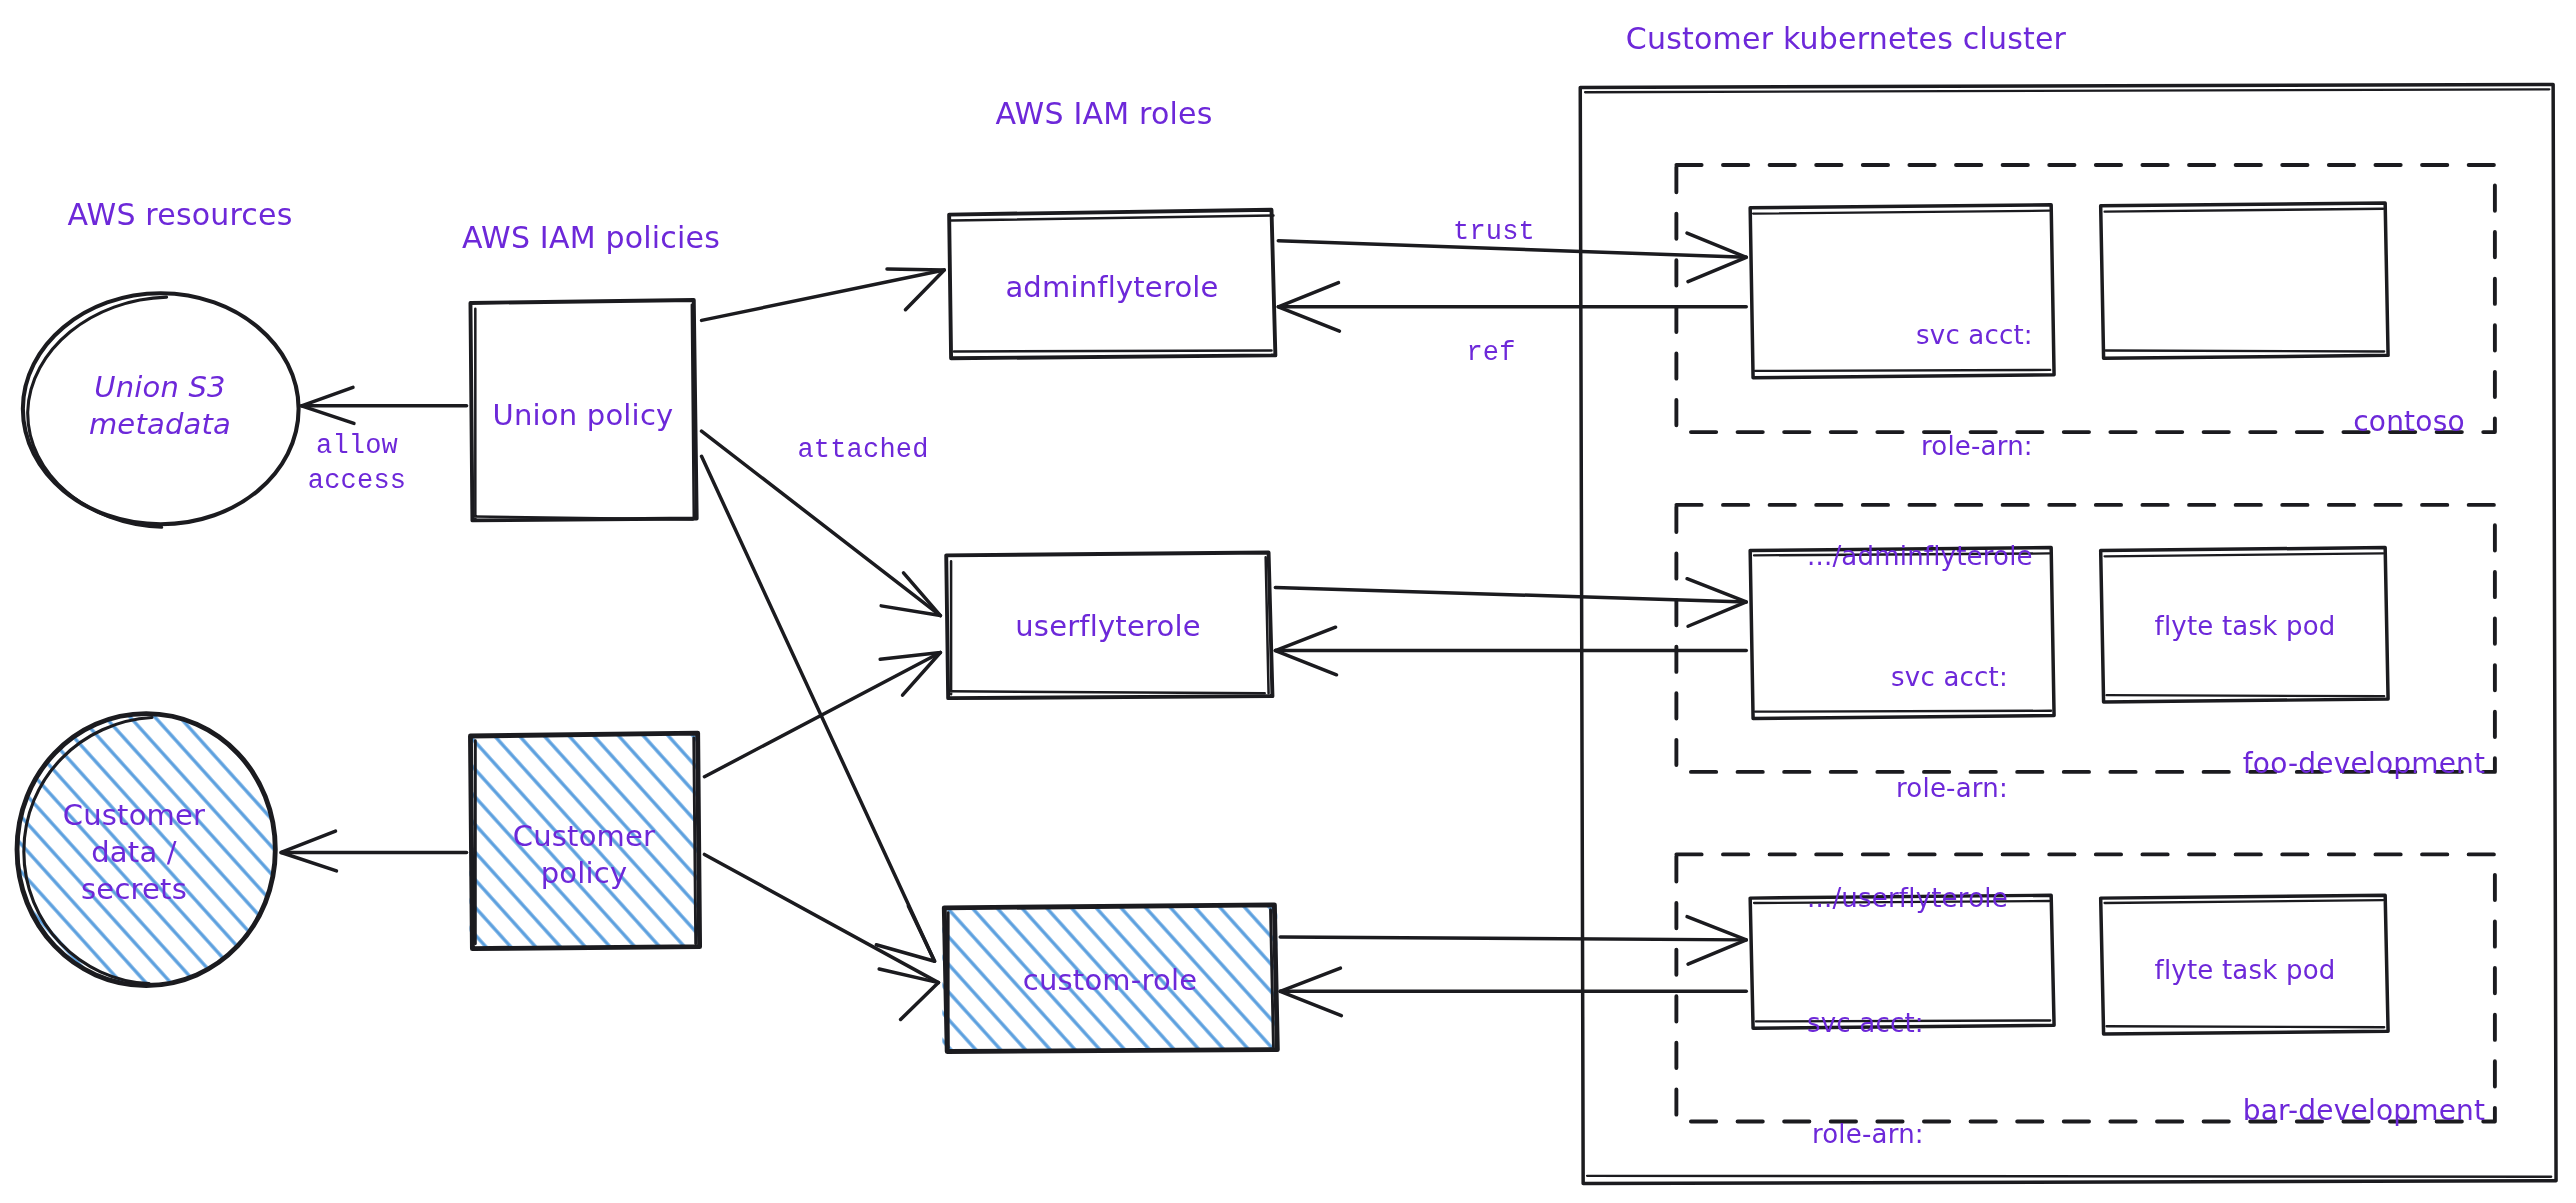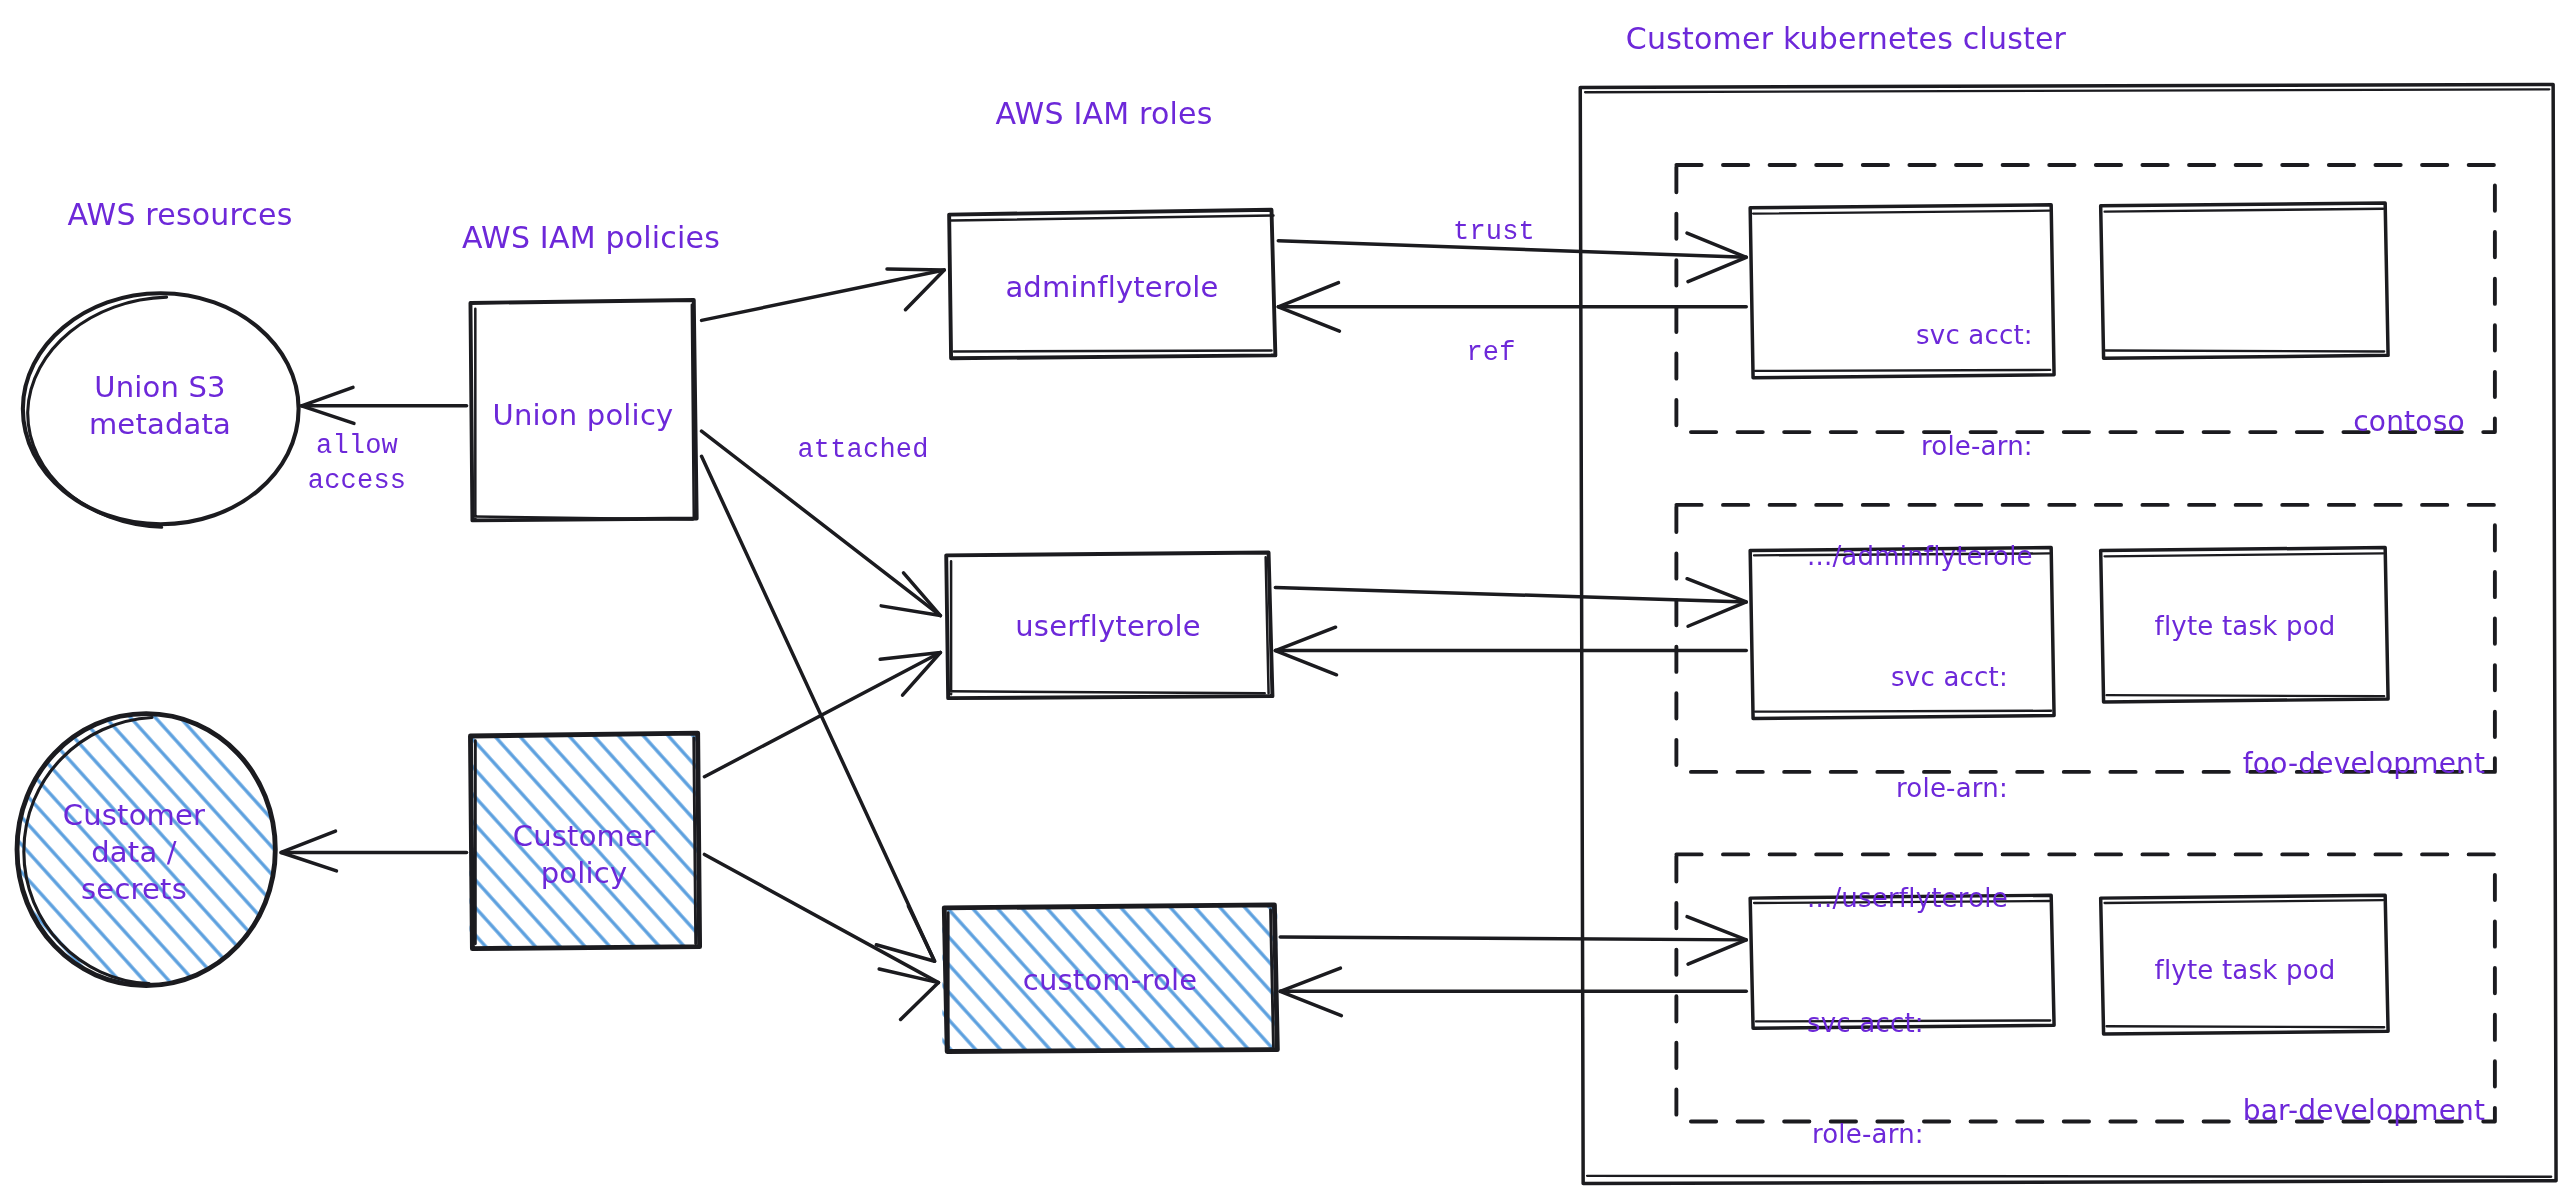--- a/index.html
+++ b/index.html
@@ -238,21 +238,21 @@
   </svg>
 
   <div class="lbl center sec-title" style="left:180px; top:215px;">AWS resources</div>
 
   <div class="lbl center sec-title" style="left:591px; top:238px;">AWS IAM policies</div>
 
   <div class="lbl center sec-title" style="left:1104px; top:114px;">AWS IAM roles</div>
 
   <div class="lbl center sec-title" style="left:1846px; top:39px;">Customer kubernetes cluster</div>
 
-  <div class="lbl center node-label" style="left:160px; top:406px;">Union S3<br>metadata</div>
+  <div class="lbl center node-label" style="left:160px; top:406px;font-style:italic;">Union S3<br>metadata</div>
 
   <div class="lbl center node-label" style="left:134px; top:853px;">Customer<br>data /<br>secrets</div>
 
   <div class="lbl center node-label" style="left:583px; top:416px;">Union policy</div>
 
   <div class="lbl center node-label" style="left:584px; top:855px;">Customer<br>policy</div>
 
   <div class="lbl center node-label" style="left:1112px; top:288px;">adminflyterole</div>
 
   <div class="lbl center node-label" style="left:1108px; top:627px;">userflyterole</div>

